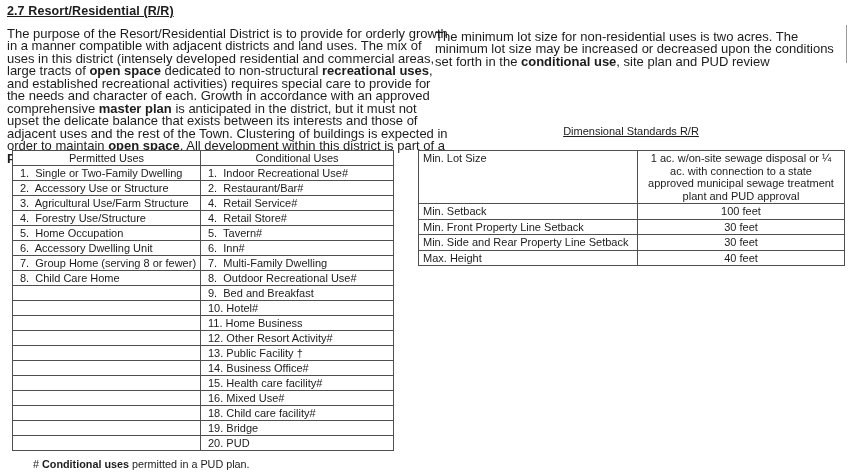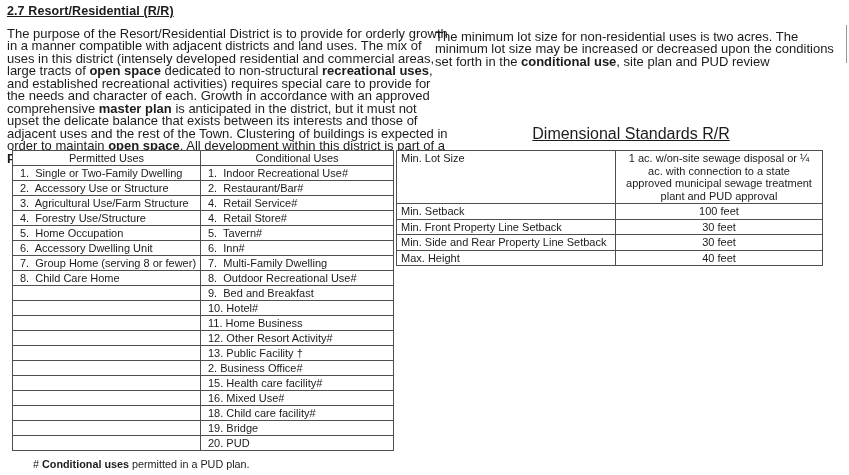--- a/index.html
+++ b/index.html
@@ -41,21 +41,21 @@
     left: 435px;
     top: 31px;
     width: 416px;
   }
   .dim-heading {
     position: absolute;
     left: 418px;
     top: 125px;
     width: 426px;
     text-align: center;
-    font-size: 16px;
+    font-size: 11px;
     text-decoration: underline;
   }
   table {
     border-collapse: collapse;
     table-layout: fixed;
     position: absolute;
     background: #ffffff;
   }
   td, th {
     border: 1px solid #4f4f4f;
@@ -80,21 +80,21 @@
     line-height: 13px;
     padding: 0 2px 0 7px;
     text-align: left;
     white-space: pre-wrap;
     overflow: hidden;
   }
   .uses-table col.c1 { width: 188px; }
   .uses-table col.c2 { width: 193px; }
   
   .dim-table {
-    left: 396px;
+    left: 418px;
     top: 150px;
     width: 426px;
   }
   .dim-table td {
     padding: 1px 4px;
     line-height: 12.5px;
   }
   .dim-table td.dim-label {
     text-align: left;
     vertical-align: top;
@@ -192,21 +192,21 @@
       <tr>
         <td></td>
         <td>12. Other Resort Activity#</td>
       </tr>
       <tr>
         <td></td>
         <td>13. Public Facility †</td>
       </tr>
       <tr>
         <td></td>
-        <td>2. Business Office#</td>
+        <td>14. Business Office#</td>
       </tr>
       <tr>
         <td></td>
         <td>15. Health care facility#</td>
       </tr>
       <tr>
         <td></td>
         <td>16. Mixed Use#</td>
       </tr>
       <tr>

